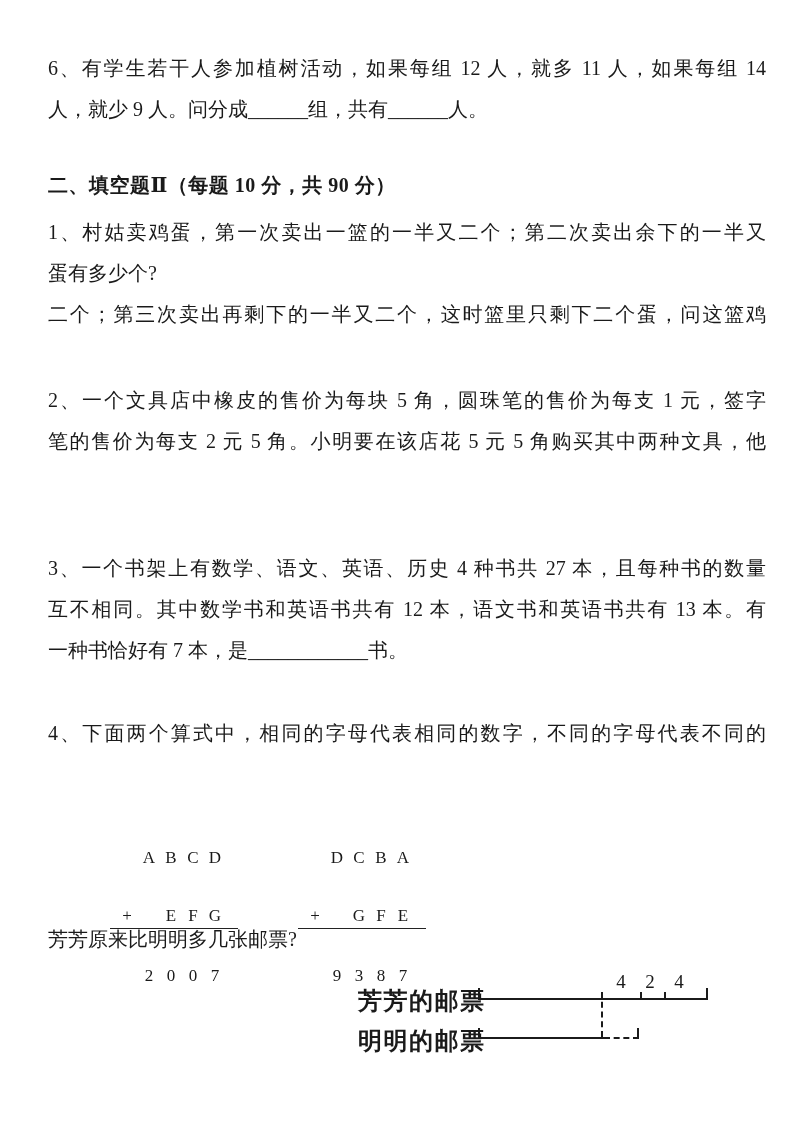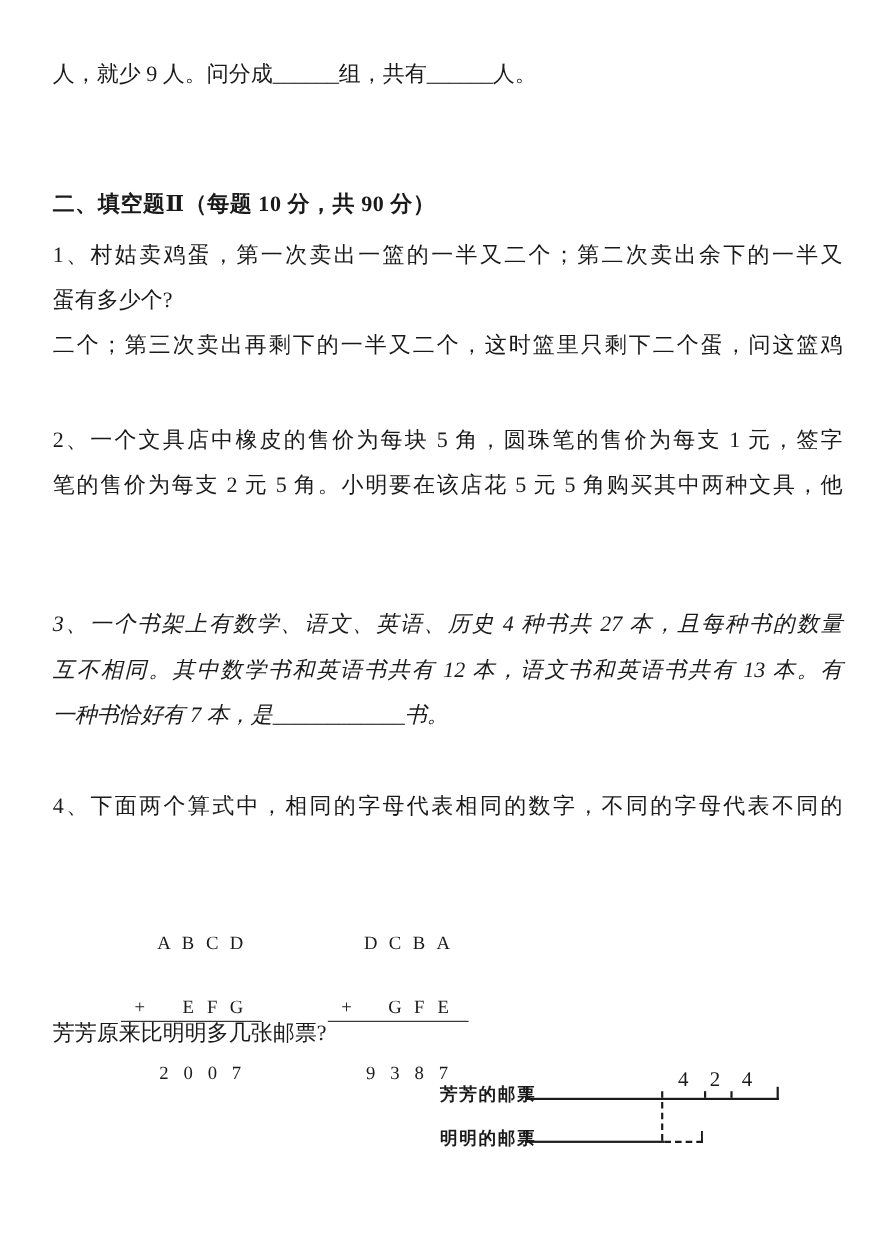--- a/index.html
+++ b/index.html
@@ -29,44 +29,43 @@
   .section-title {
     position: absolute;
     left: 48px;
     top: 172px;
     font-size: 20px;
     font-weight: bold;
     letter-spacing: 0.5px;
   }
   .q1 { top: 212px; }
   .q2 { top: 380px; }
-  .q3 { top: 548px; font-style: italic; }
+  .q3 { top: 548px; }
   .q4 { top: 713px; }
   .q5 { top: 917px; line-height: 45px; }
 
   
   .math-block {
     position: absolute;
     width: 128px;
     font-size: 17px;
   }
   .math-left  { left: 110px; top: 811px; }
   .math-right { left: 298px; top: 811px; }
   .math-row { height: 22px; line-height: 22px; padding-left: 6px; margin-top: 36px; }
   .mcell { display: inline-block; width: 22px; text-align: center; }
   .mrule { border-top: 1.5px solid #222; margin: 1px 0 2px 0; height: 0; }
 
   
   .dg-label {
     position: absolute;
-    font-size: 16px;
+    font-size: 24px;
     font-weight: bold;
     letter-spacing: 1.5px;
     white-space: nowrap;
-    margin-left: 42px;
   }
   .dg-label-fang { left: 358px; top: 985px; }
   .dg-label-ming { left: 358px; top: 1025px; }
   .dg-top-line {
     position: absolute;
     left: 478px; top: 988px;
     width: 226px; height: 10px;
     border-left: 2px solid #1b1b1b;
     border-right: 2px solid #1b1b1b;
     border-bottom: 2px solid #1b1b1b;
@@ -107,20 +106,21 @@
     border-bottom: 2px dashed #1b1b1b;
     border-right: 2px solid #1b1b1b;
   }
 </style>
 </head>
 <body>
 
 <div class="page">
 
   <div class="para q6">
+    <div class="line full">6、有学生若干人参加植树活动，如果每组 12 人，就多 11 人，如果每组 14</div>
     <div class="line">人，就少 9 人。问分成______组，共有______人。</div>
   </div>
 
   <div class="section-title">二、填空题Ⅱ（每题 10 分，共 90 分）</div>
 
   <div class="para q1">
     <div class="line full">1、村姑卖鸡蛋，第一次卖出一篮的一半又二个；第二次卖出余下的一半又</div>
     <div class="line">蛋有多少个?</div>
     <div class="line full">二个；第三次卖出再剩下的一半又二个，这时篮里只剩下二个蛋，问这篮鸡</div>
   </div>

